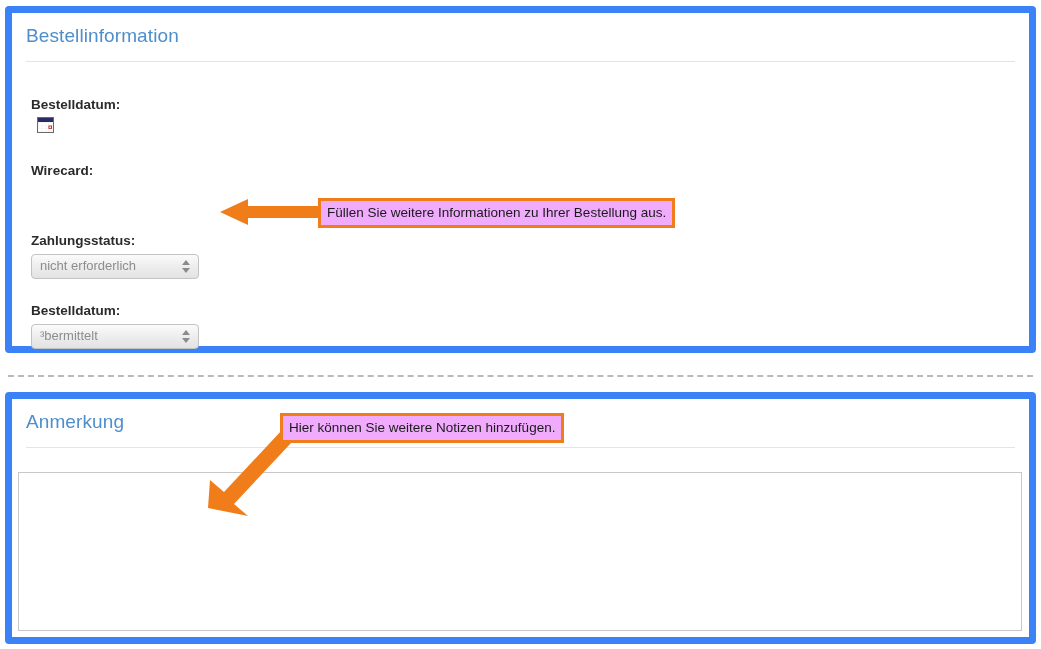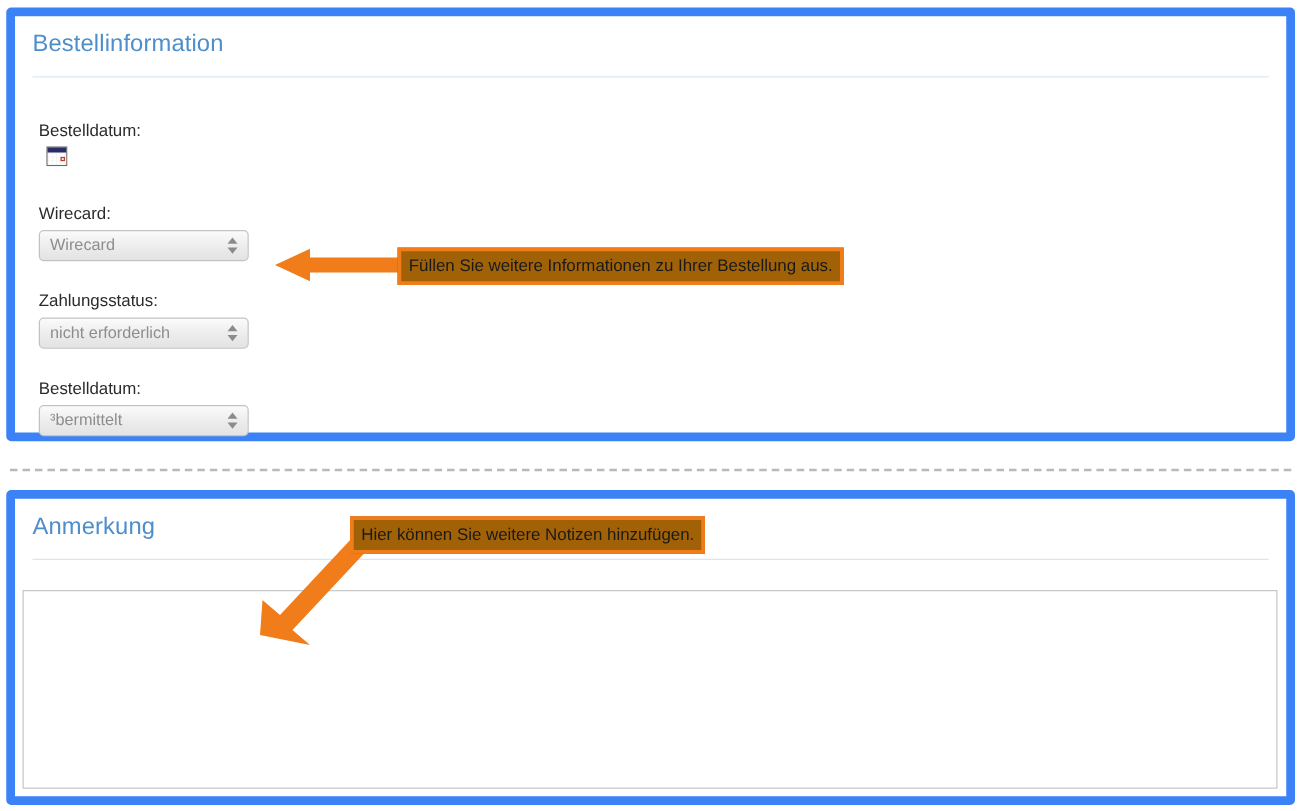--- a/index.html
+++ b/index.html
@@ -60,20 +60,21 @@
   .field {
     position: absolute;
     left: 19px;
   }
   .field-label {
     font-size: 13.5px;
     color: #2b2b2b;
     display: block;
     margin-bottom: 6px;
     white-space: nowrap;
+    font-weight: bold;
   }
 
   .date-row {
     display: flex;
     align-items: center;
   }
   .date-input {
     width: 146px;
     height: 20px;
     border: none;
@@ -163,21 +164,21 @@
     font-family: "Liberation Sans", sans-serif;
     font-size: 13px;
     color: #222;
     padding: 6px;
   }
 
   
   .callout {
     position: absolute;
     border: 3px solid #f07d1a;
-    background: #a16207;
+    background: #f0abfc;
     box-sizing: border-box;
     display: flex;
     align-items: center;
     padding: 12px 6px;
     z-index: 20;
   }
   .callout-text {
     font-size: 13.5px;
     color: #1a1a1a;
     white-space: nowrap;
@@ -231,27 +232,20 @@
             <rect x="11.9" y="12" width="2.6" height="2.4"></rect>
           </g>
           <rect x="11.9" y="9" width="2.6" height="2.4" fill="#ffffff" stroke="#c0392b" stroke-width="1"></rect>
         </svg>
       </span>
     </div>
   </div>
 
   <div class="field" style="top:150px;">
     <span class="field-label">Wirecard:</span>
-    <div class="select-box">
-      <span class="select-text">Wirecard</span>
-      <span class="select-arrows">
-        <span class="up"></span>
-          <span class="down"></span>
-      </span>
-    </div>
   </div>
 
   <div class="field" style="top:220px;">
     <span class="field-label">Zahlungsstatus:</span>
     <div class="select-box">
       <span class="select-text">nicht erforderlich</span>
       <span class="select-arrows">
         <span class="up"></span>
           <span class="down"></span>
       </span>

